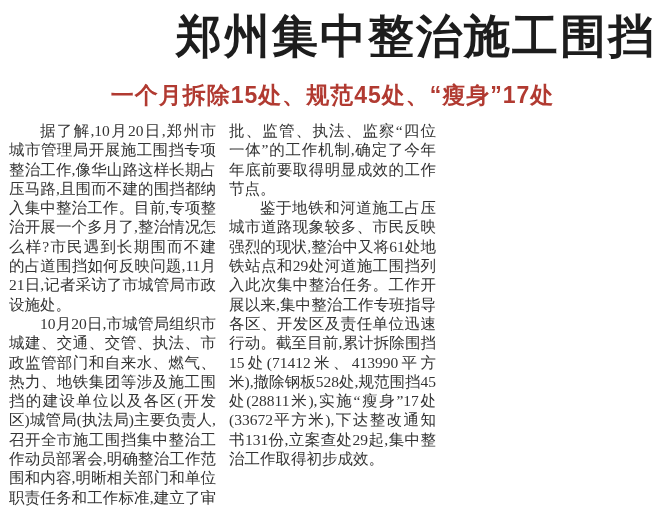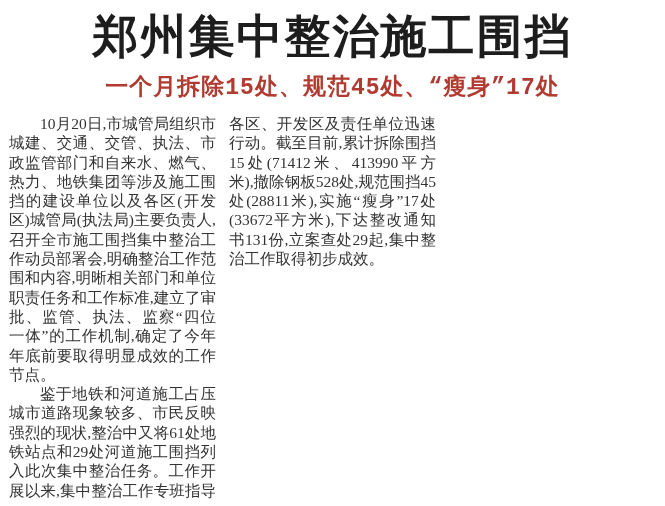--- a/index.html
+++ b/index.html
@@ -12,33 +12,33 @@
     width: 665px;
     height: 506px;
     background: #ffffff;
     box-sizing: border-box;
     padding: 6px 9px 0 9px;
     overflow: hidden;
     font-family: "Liberation Serif", serif;
   }
   .headline {
     margin: 2px 0 0 0;
-    text-align: center;
+    text-align: right;
     font-family: "Liberation Sans", sans-serif;
     font-weight: 700;
     font-size: 46px;
     line-height: 56px;
     letter-spacing: 2px;
     color: #1d1d1d;
     white-space: nowrap;
   }
   .subheadline {
-    margin: 10px 0 11px 0;
+    margin: 17px 0 11px 0;
     text-align: center;
-    font-family: Liberation Mono, monospace;
+    font-family: Liberation Sans, sans-serif;
     font-weight: 700;
     font-size: 23px;
     line-height: 29px;
     letter-spacing: 1px;
     color: #b13a31;
     white-space: nowrap;
   }
   .article {
     height: 392px;
     column-count: 3;
@@ -64,17 +64,18 @@
 <body>
 
 <div class="page">
 
   <header>
     <h1 class="headline">郑州集中整治施工围挡</h1>
     <h2 class="subheadline">一个月拆除15处、规范45处、“瘦身”17处</h2>
   </header>
 
   <section class="article">
+    <p>据了解,10月20日,郑州市城市管理局开展施工围挡专项整治工作,像华山路这样长期占压马路,且围而不建的围挡都纳入集中整治工作。目前,专项整治开展一个多月了,整治情况怎么样?市民遇到长期围而不建的占道围挡如何反映问题,11月21日,记者采访了市城管局市政设施处。</p>
     <p>10月20日,市城管局组织市城建、交通、交管、执法、市政监管部门和自来水、燃气、热力、地铁集团等涉及施工围挡的建设单位以及各区(开发区)城管局(执法局)主要负责人,召开全市施工围挡集中整治工作动员部署会,明确整治工作范围和内容,明晰相关部门和单位职责任务和工作标准,建立了审批、监管、执法、监察“四位一体”的工作机制,确定了今年年底前要取得明显成效的工作节点。</p>
     <p>鉴于地铁和河道施工占压城市道路现象较多、市民反映强烈的现状,整治中又将61处地铁站点和29处河道施工围挡列入此次集中整治任务。工作开展以来,集中整治工作专班指导各区、开发区及责任单位迅速行动。截至目前,累计拆除围挡15处(71412米、413990平方米),撤除钢板528处,规范围挡45处(28811米),实施“瘦身”17处(33672平方米),下达整改通知书131份,立案查处29起,集中整治工作取得初步成效。</p>
   </section>
 
 </div>
 
 </body></html>

